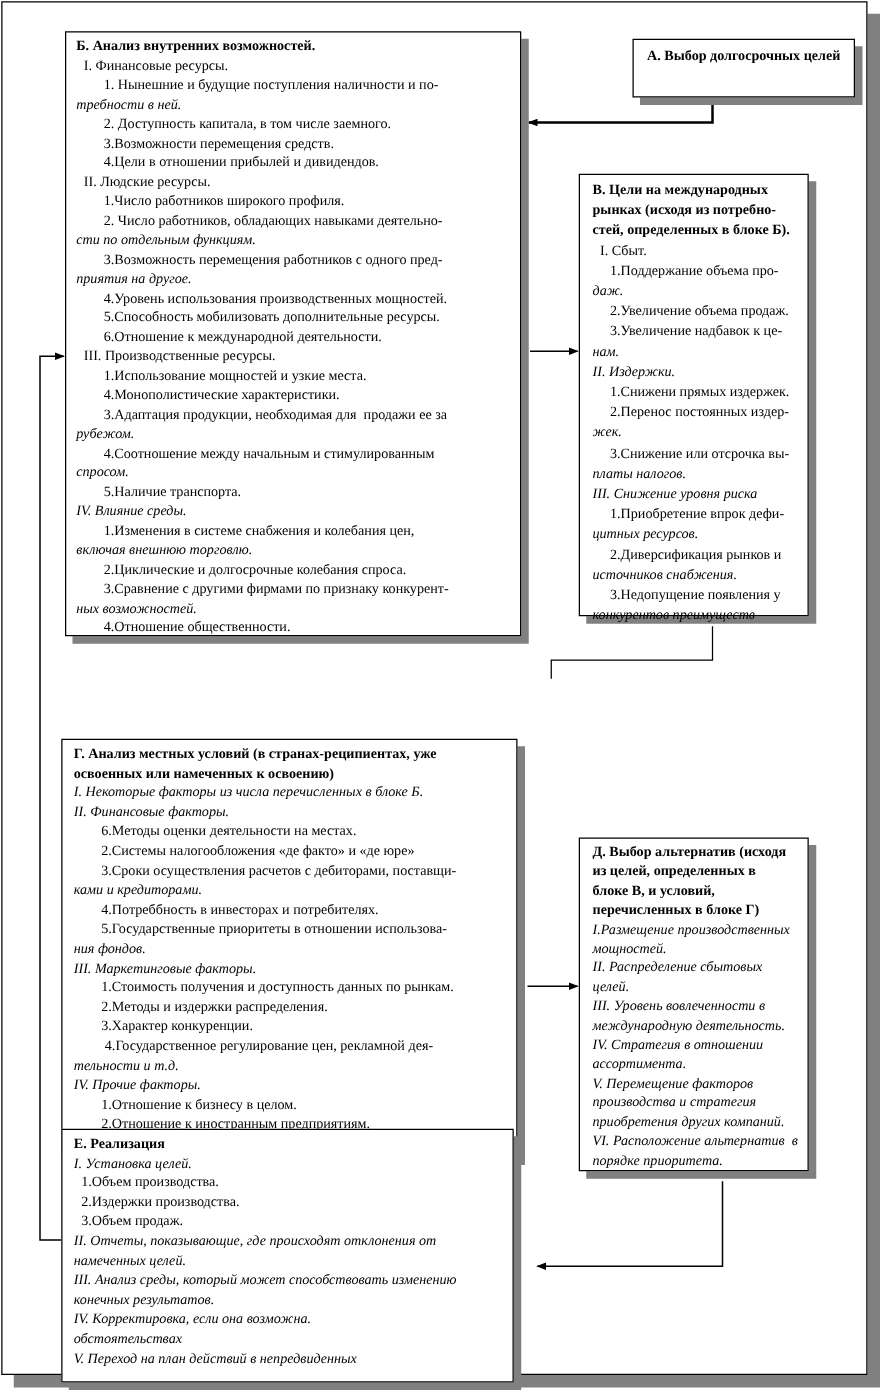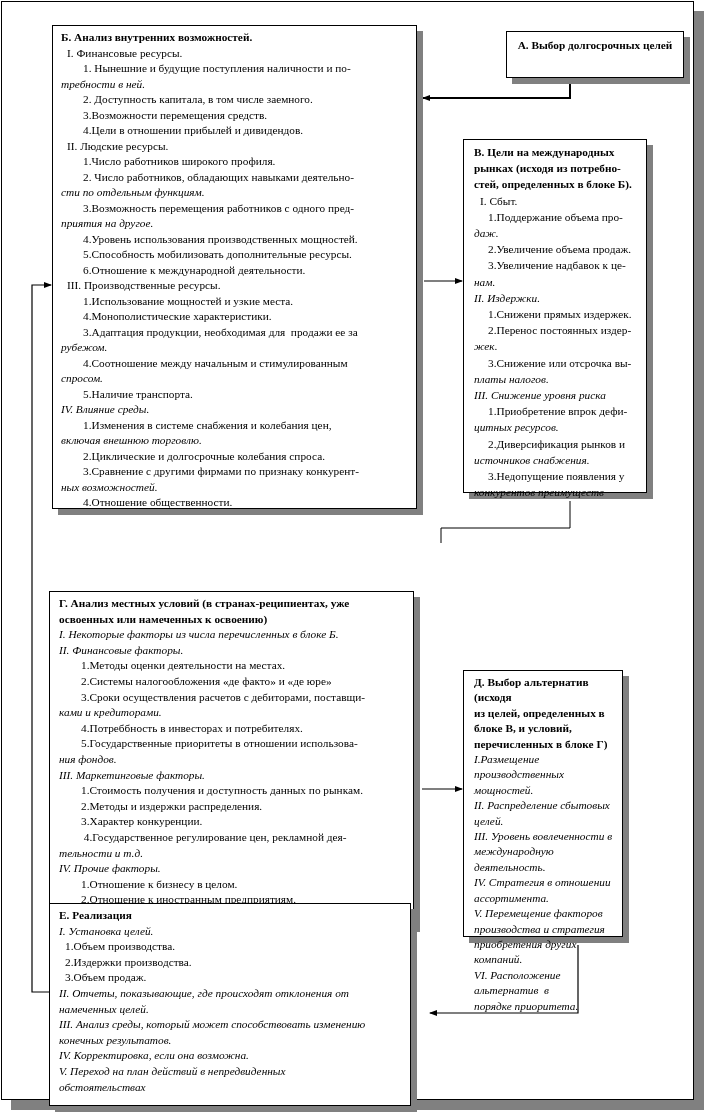--- a/index.html
+++ b/index.html
@@ -13,21 +13,21 @@
   .box .title { font-weight:bold; }
   .box .line { white-space:pre-wrap; }
   .box .l0 { padding-left:0;font-style:italic; }
   .box .l1 { padding-left:6px; }
   .box .l2 { padding-left:22px; }
   #box-a { left:463px; top:31px; width:178px; height:47px; text-align:center;
            padding:6px 8px; font-weight:bold;margin-left:43px; }
   #box-b { left:52px; top:25px; width:365px; height:484px; }
   #box-v { left:463px; top:139px; width:184px; height:354px; line-height:16.2px; padding-left:10px; }
   #box-g { left:49px; top:543px; width:365px; height:335px; line-height:15.6px; padding-left:9px;margin-top:48px; }
-  #box-d { left:463px; top:670px; width:160px; height:267px; line-height:15.4px; padding-left:10px; }
+  #box-d { left:463px; top:670px; width:184px; height:267px; line-height:15.4px; padding-left:10px; }
   #box-e { left:49px; top:903px; width:362px; height:203px; line-height:15.6px; padding-left:9px; }
   svg.connectors { position:absolute; left:0; top:0; width:704px; height:1112px; pointer-events:none; }
 </style>
 </head>
 <body>
 
 <div class="frame"></div>
 
 <svg class="connectors" xmlns="http://www.w3.org/2000/svg">
   <defs>
@@ -119,21 +119,21 @@
 </div>
 
 <div class="box" id="box-g">
   <div class="title">
       <div>Г.  Анализ местных условий (в странах-реципиентах, уже</div>
       <div>освоенных или намеченных к освоению)</div>
     </div>
   <div class="lines">
       <div class="line l0">I. Некоторые факторы из числа перечисленных в блоке Б.</div>
       <div class="line l0">II. Финансовые факторы.</div>
-      <div class="line l2">1.Методы оценки деятельности на местах.</div>
+      <div class="line l2">6.Методы оценки деятельности на местах.</div>
       <div class="line l2">2.Системы налогообложения «де факто» и «де юре»</div>
       <div class="line l2">3.Сроки осуществления расчетов с дебиторами, поставщи-</div>
       <div class="line l0">ками и кредиторами.</div>
       <div class="line l2">4.Потреббность в инвесторах и потребителях.</div>
       <div class="line l2">5.Государственные приоритеты в отношении использова-</div>
       <div class="line l0">ния фондов.</div>
       <div class="line l0">III. Маркетинговые факторы.</div>
       <div class="line l2">1.Стоимость получения и доступность данных по рынкам.</div>
       <div class="line l2">2.Методы и издержки распределения.</div>
       <div class="line l2">3.Характер конкуренции.</div>
@@ -177,16 +177,16 @@
   <div class="lines">
       <div class="line l0">I. Установка целей.</div>
       <div class="line l1">1.Объем производства.</div>
       <div class="line l1">2.Издержки производства.</div>
       <div class="line l1">3.Объем продаж.</div>
       <div class="line l0">II. Отчеты, показывающие, где происходят отклонения от</div>
       <div class="line l0">намеченных целей.</div>
       <div class="line l0">III. Анализ среды, который может способствовать изменению</div>
       <div class="line l0">конечных результатов.</div>
       <div class="line l0">IV. Корректировка, если она возможна.</div>
+      <div class="line l0">обстоятельствах</div>
       <div class="line l0">V. Переход на план действий в непредвиденных</div>
-      <div class="line l0">обстоятельствах</div>
     </div>
 </div>
 
 </body></html>

